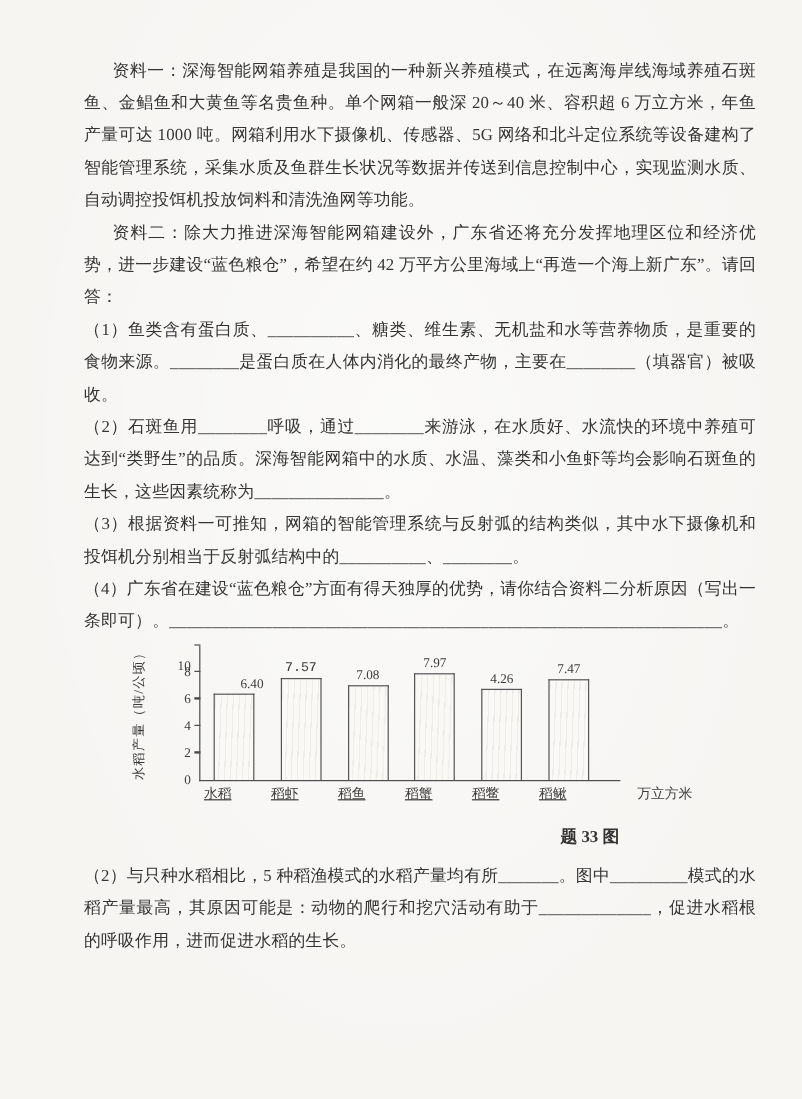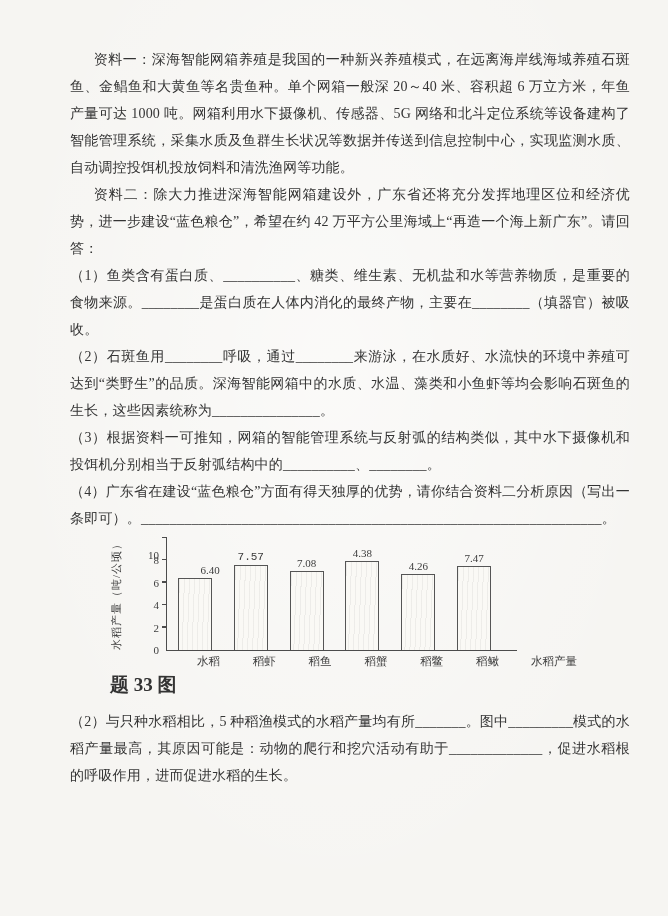--- a/index.html
+++ b/index.html
@@ -79,37 +79,38 @@
     position:absolute;
     width:44px;
     text-align:center;
     font-size:11px;
     color:#3c3c3c;
   }
   .xtick{
     position:absolute;
     top:calc(100% + 4px);
     width:50px;
-    text-align:right;
+    text-align:left;
     font-size:11.5px;
     color:#3c3c3c;
+    text-decoration:underline;
   }
   .xlabel{
     position:absolute;
     left:calc(100% + 14px);
     top:calc(100% + 4px);
     font-size:11.5px;
     white-space:nowrap;
     color:#3c3c3c;
   }
   figcaption.chart-caption{
-    margin-top:21px;
+    margin-top:38px;
     width:406px;
-    text-align:left;
-    font-size:19px;
+    text-align:right;
+    font-size:14px;
     font-weight:600;
     color:#333;
   }
 </style>
 </head>
 <body>
 
 <div class="page">
 
   <p class="para indent">资料一：深海智能网箱养殖是我国的一种新兴养殖模式，在远离海岸线海域养殖石斑鱼、金鲳鱼和大黄鱼等名贵鱼种。单个网箱一般深 20～40 米、容积超 6 万立方米，年鱼产量可达 1000 吨。网箱利用水下摄像机、传感器、5G 网络和北斗定位系统等设备建构了智能管理系统，采集水质及鱼群生长状况等数据并传送到信息控制中心，实现监测水质、自动调控投饵机投放饲料和清洗渔网等功能。</p>
@@ -121,21 +122,21 @@
   <p class="para">（2）石斑鱼用________呼吸，通过________来游泳，在水质好、水流快的环境中养殖可达到“类野生”的品质。深海智能网箱中的水质、水温、藻类和小鱼虾等均会影响石斑鱼的生长，这些因素统称为_______________。</p>
 
   <p class="para">（3）根据资料一可推知，网箱的智能管理系统与反射弧的结构类似，其中水下摄像机和投饵机分别相当于反射弧结构中的__________、________。</p>
 
   <p class="para">（4）广东省在建设“蓝色粮仓”方面有得天独厚的优势，请你结合资料二分析原因（写出一条即可）。________________________________________________________________。</p>
 
 
   <figure class="chart">
     <div class="chart-area">
       <div class="ylabel">水稻产量（吨/公顷）</div>
-      <div class="xlabel">水稻产量</div>
+      <div class="xlabel">万立方米</div>
     <div class="ytick" style="bottom: -7px;">0</div>
         <div class="ytick" style="bottom: 15.4px;">2</div>
         <div class="ytickmark" style="bottom: 22.4px;"></div>
         <div class="ytick" style="bottom: 37.8px;">4</div>
         <div class="ytickmark" style="bottom: 44.8px;"></div>
         <div class="ytick" style="bottom: 60.2px;">6</div>
         <div class="ytickmark" style="bottom: 67.2px;"></div>
         <div class="ytick" style="bottom: 82.6px;">8</div>
         <div class="ytickmark" style="bottom: 89.6px;"></div>
         <div class="ytick" style="bottom: 88px;">10</div>
@@ -143,21 +144,21 @@
         <div class="bar" style="left: 10.9167px; height: 71.68px;"></div>
         <div class="bar-value" style="left: 21px; bottom: 73.68px;">6.40</div>
         <div class="xtick" style="left: 2.91667px;">水稻</div>
         <div class="bar" style="left: 66.75px; height: 84.784px;"></div>
         <div class="bar-value" style="left: 61.75px; bottom: 86.784px; font-family: Liberation Mono, monospace;">7.57</div>
         <div class="xtick" style="left: 58.75px;">稻虾</div>
         <div class="bar" style="left: 122.583px; height: 79.296px;"></div>
         <div class="bar-value" style="left: 117.583px; bottom: 81.296px;">7.08</div>
         <div class="xtick" style="left: 114.583px;">稻鱼</div>
         <div class="bar" style="left: 178.417px; height: 89.264px;"></div>
-        <div class="bar-value" style="left: 173.417px; bottom: 91.264px;">4.38</div>
+        <div class="bar-value" style="left: 173.417px; bottom: 91.264px;">7.97</div>
         <div class="xtick" style="left: 170.417px;">稻蟹</div>
         <div class="bar" style="left: 234.25px; height: 75.824px;"></div>
         <div class="bar-value" style="left: 229.25px; bottom: 77.824px;">4.26</div>
         <div class="xtick" style="left: 226.25px;">稻鳖</div>
         <div class="bar" style="left: 290.083px; height: 83.664px;"></div>
         <div class="bar-value" style="left: 285.083px; bottom: 85.664px;">7.47</div>
         <div class="xtick" style="left: 282.083px;">稻鳅</div>
       </div>
     <figcaption class="chart-caption">题 33 图</figcaption>
   </figure>

